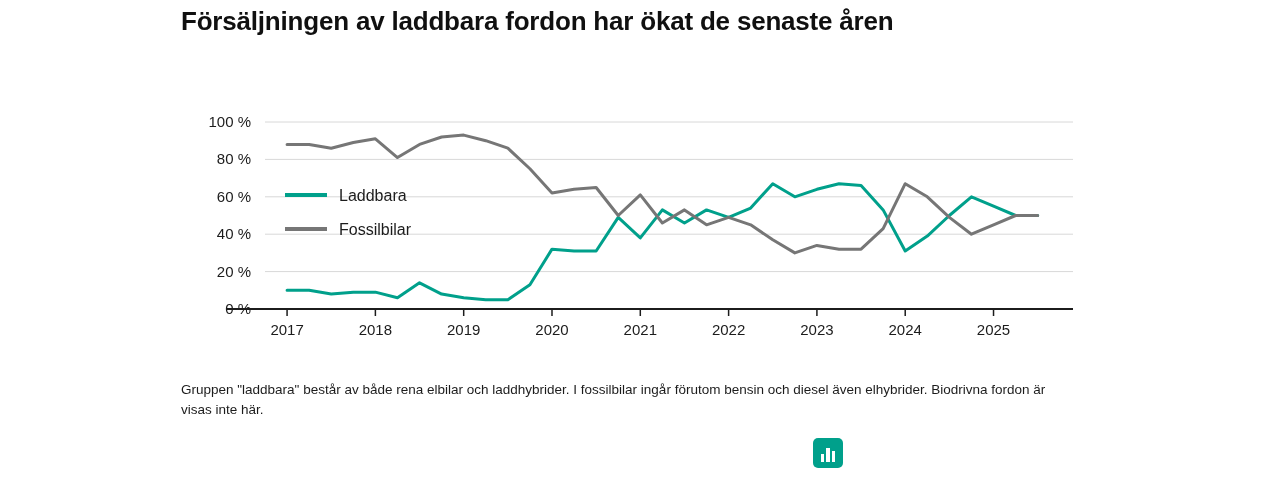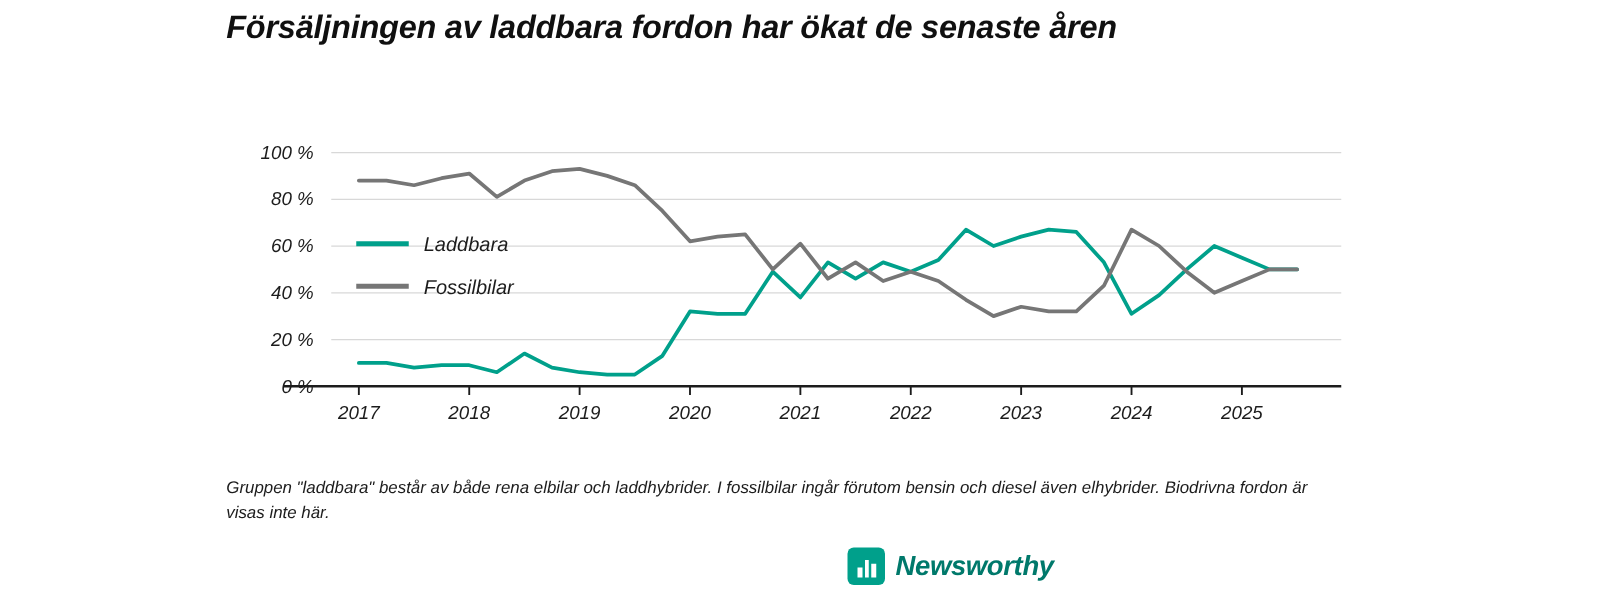--- a/index.html
+++ b/index.html
@@ -12,21 +12,20 @@
     background: #ffffff;
     font-family: "Liberation Sans", sans-serif;
     color: #1c1c1c;
     position: relative;
     overflow: hidden;
   }
   .page {
     position: relative;
     width: 1028px;
     height: 480px;
-    font-style: italic;
   }
   .title {
     position: absolute;
     left: 181px;
     top: 6px;
     font-size: 26px;
     font-weight: bold;
     letter-spacing: -0.2px;
     color: #101010;
     white-space: nowrap;
@@ -151,16 +150,15 @@
   </div>
 
   <div class="footnote">Gruppen "laddbara" består av både rena elbilar och laddhybrider. I fossilbilar ingår förutom bensin och diesel även elhybrider. Biodrivna fordon är visas inte här.</div>
 
   <div class="brand">
     <span class="brand-mark">
       <i></i>
         <i></i>
         <i></i>
     </span>
-    <span class="brand-name">Newsworthy</span>
   </div>
 
 </div>
 
 </body></html>

